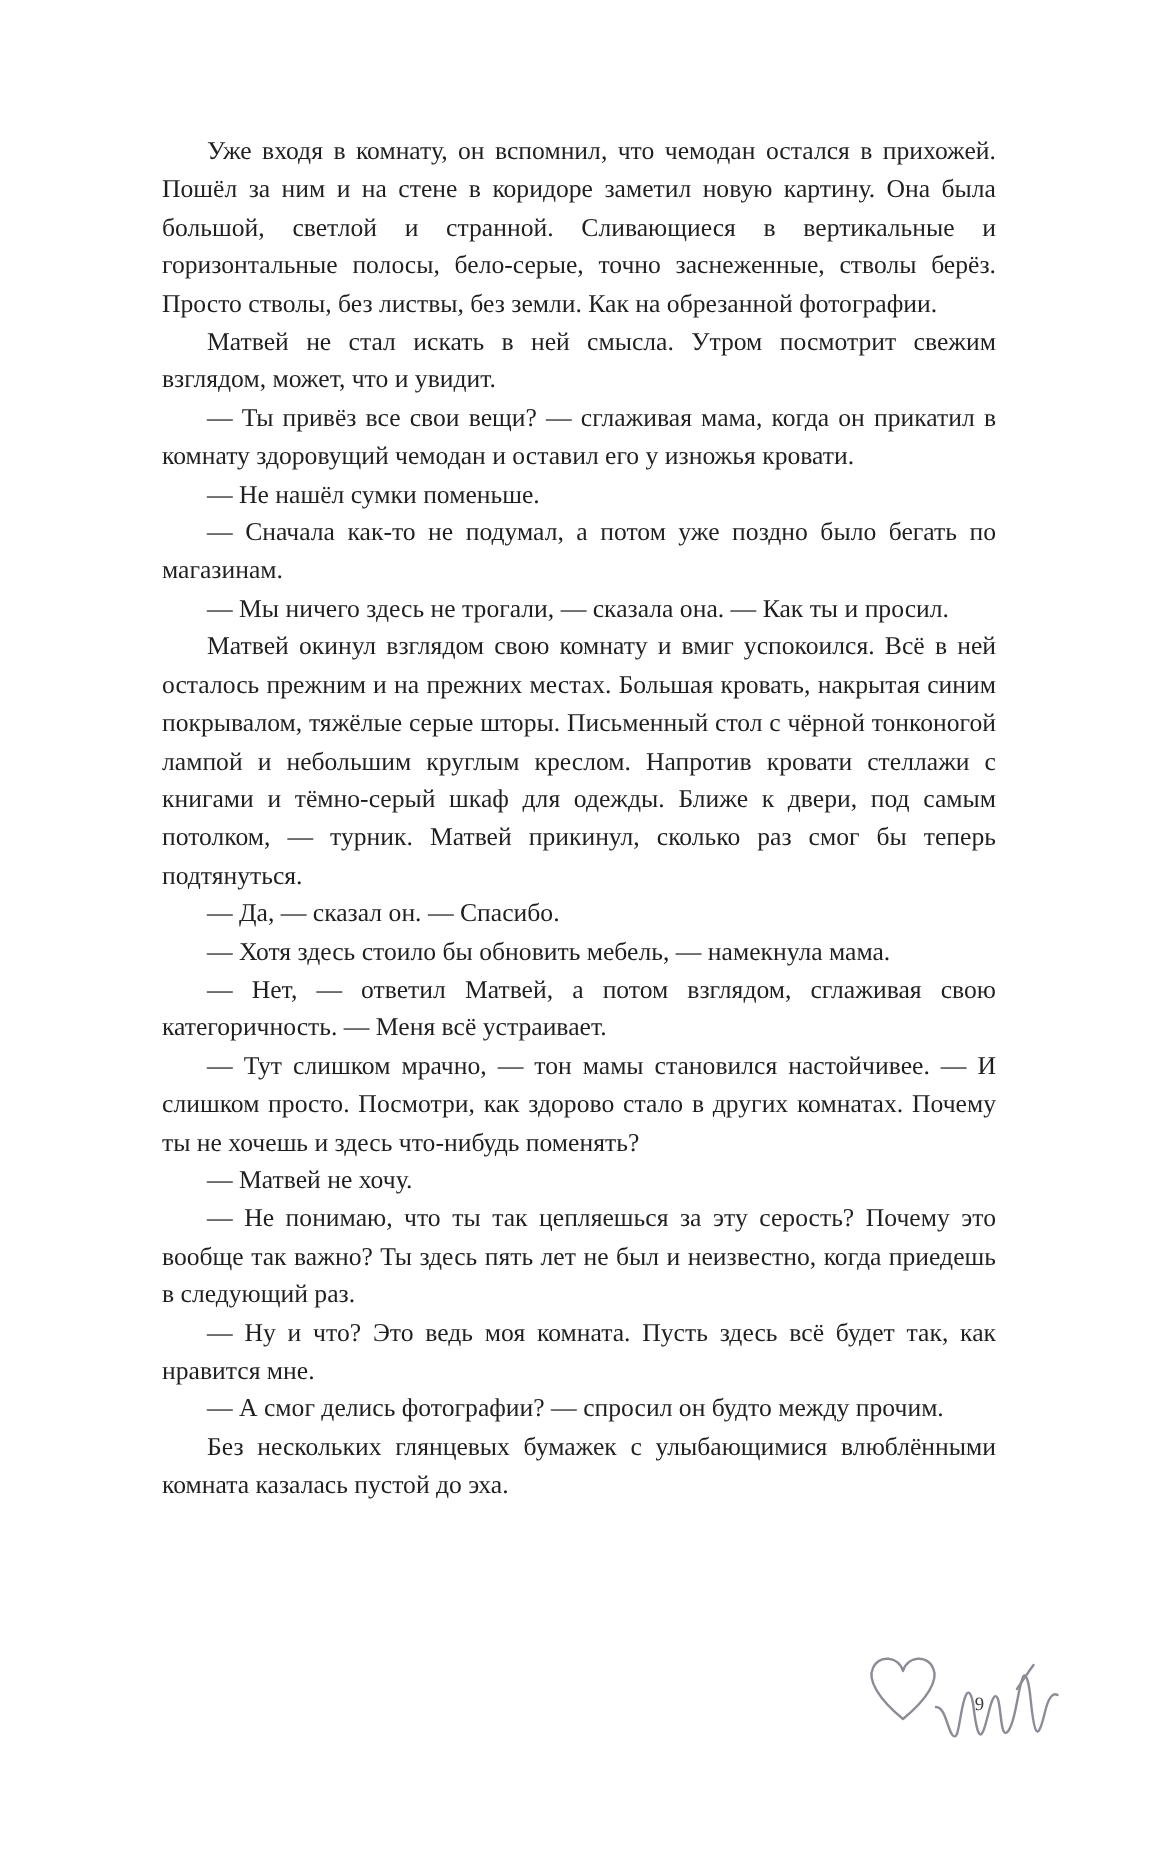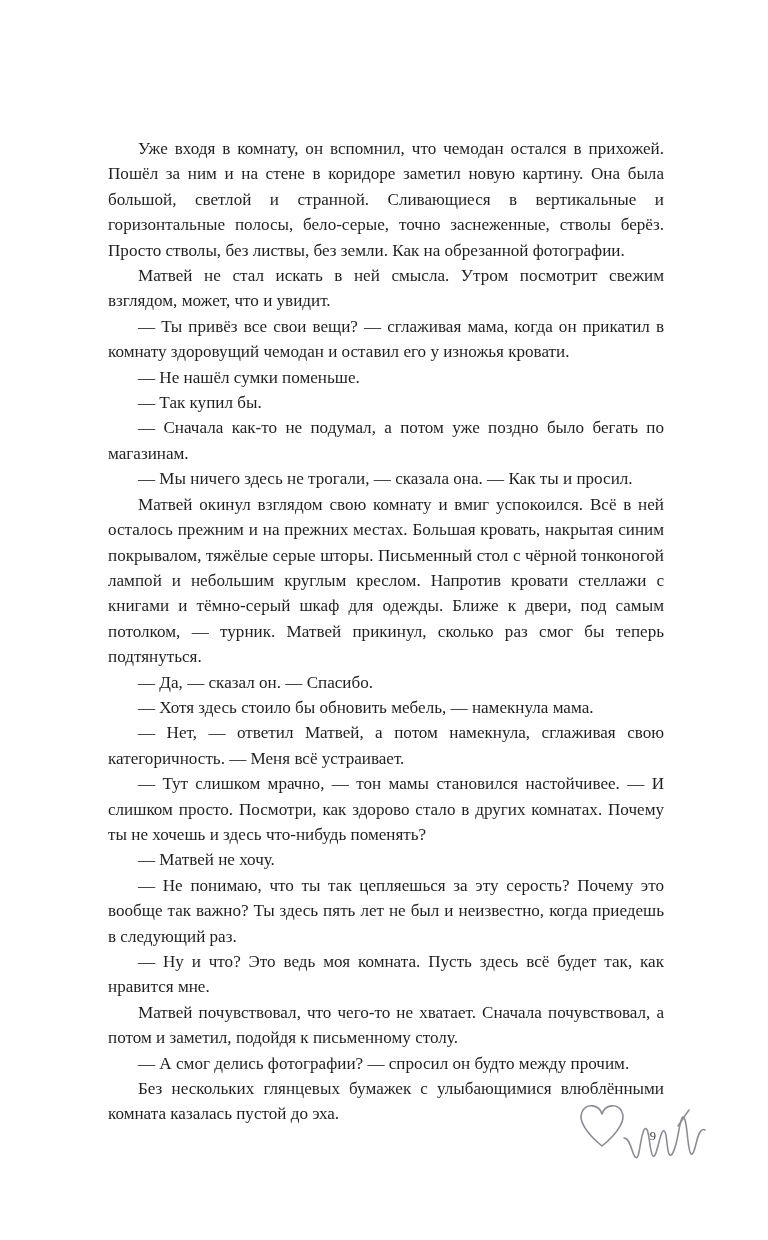--- a/index.html
+++ b/index.html
@@ -25,21 +25,20 @@
     padding: 88px 104px 70px 108px;
   }
   .text-column {
     width: 556px;
     font-size: 17.1px;
     line-height: 25.4px;
     text-align: justify;
     text-justify: inter-word;
     color: #1f1f1f;
     hyphens: manual;
-    margin-top: 48px;
   }
   .para {
     margin: 0;
     text-indent: 30px;
   }
   .para.dialogue {
     text-indent: 30px;
   }
   .ital {
     font-style: italic;
@@ -70,34 +69,32 @@
 <body>
 
 <div class="page">
 
   <div class="text-column">
 
     <p class="para">Уже входя в комнату, он вспомнил, что чемодан остался в прихожей. Пошёл за ним и на стене в коридоре заметил новую картину. Она была большой, светлой и странной. Сливающиеся в вертикальные и горизонтальные полосы, бело-серые, точно заснеженные, стволы берёз. Просто стволы, без листвы, без земли. Как на обрезанной фотографии.</p>
     <p class="para">Матвей не стал искать в ней смысла. Утром посмотрит свежим взглядом, может, что и увидит.</p>
     <p class="para dialogue">— Ты привёз все свои вещи? — сглаживая мама, когда он прикатил в комнату здоровущий чемодан и оставил его у изножья кровати.</p>
     <p class="para dialogue">— Не нашёл сумки поменьше.</p>
-    <p class="para dialogue">— Так купил бы.</p>
     <p class="para dialogue">— Сначала как-то не подумал, а потом уже поздно было бегать по магазинам.</p>
 
 
     <p class="para dialogue">— Мы ничего здесь не трогали, — сказала она. — Как ты и просил.</p>
     <p class="para">Матвей окинул взглядом свою комнату и вмиг успокоился. Всё в ней осталось прежним и на прежних местах. Большая кровать, накрытая синим покрывалом, тяжёлые серые шторы. Письменный стол с чёрной тонконогой лампой и небольшим круглым креслом. Напротив кровати стеллажи с книгами и тёмно-серый шкаф для одежды. Ближе к двери, под самым потолком, — турник. Матвей прикинул, сколько раз смог бы теперь подтянуться.</p>
     <p class="para dialogue">— Да, — сказал он. — Спасибо.</p>
     <p class="para dialogue">— Хотя здесь стоило бы обновить мебель, — намекнула мама.</p>
-    <p class="para dialogue">— Нет, — ответил Матвей, а потом намекнула, сглаживая свою категоричность. — Меня всё устраивает.</p>
+    <p class="para dialogue">— Нет, — ответил Матвей, а потом взглядом, сглаживая свою категоричность. — Меня всё устраивает.</p>
     <p class="para dialogue">— Тут слишком мрачно, — тон мамы становился настойчивее. — И слишком просто. Посмотри, как здорово стало в других комнатах. Почему ты не хочешь и здесь что-нибудь поменять?</p>
     <p class="para dialogue">— Матвей не хочу.</p>
     <p class="para dialogue">— Не понимаю, что ты так цепляешься за эту серость? Почему это вообще так важно? Ты здесь пять лет не был и неизвестно, когда приедешь в следующий раз.</p>
     <p class="para dialogue">— Ну и что? Это ведь моя комната. Пусть здесь всё будет так, как нравится мне.</p>
-    <p class="para">Матвей почувствовал, что чего-то не хватает. Сначала почувствовал, а потом и заметил, подойдя к письменному столу.</p>
     <p class="para dialogue">— А смог делись фотографии? — спросил он будто между прочим.</p>
     <p class="para">Без нескольких глянцевых бумажек с улыбающимися влюблёнными комната казалась пустой до эха.</p>
 
   </div>
 
   <div class="page-number">9</div>
 
   <div class="flourish">
     <svg viewBox="0 0 150 86" xmlns="http://www.w3.org/2000/svg" fill="none" stroke="#8c8c96" stroke-width="1.6" stroke-linecap="round" stroke-linejoin="round">
       <path d="M36 22 C 33 12, 20 11, 16 20 C 12 28, 20 41, 36 54 C 52 41, 60 28, 56 20 C 52 11, 39 12, 36 22 Z"></path>

